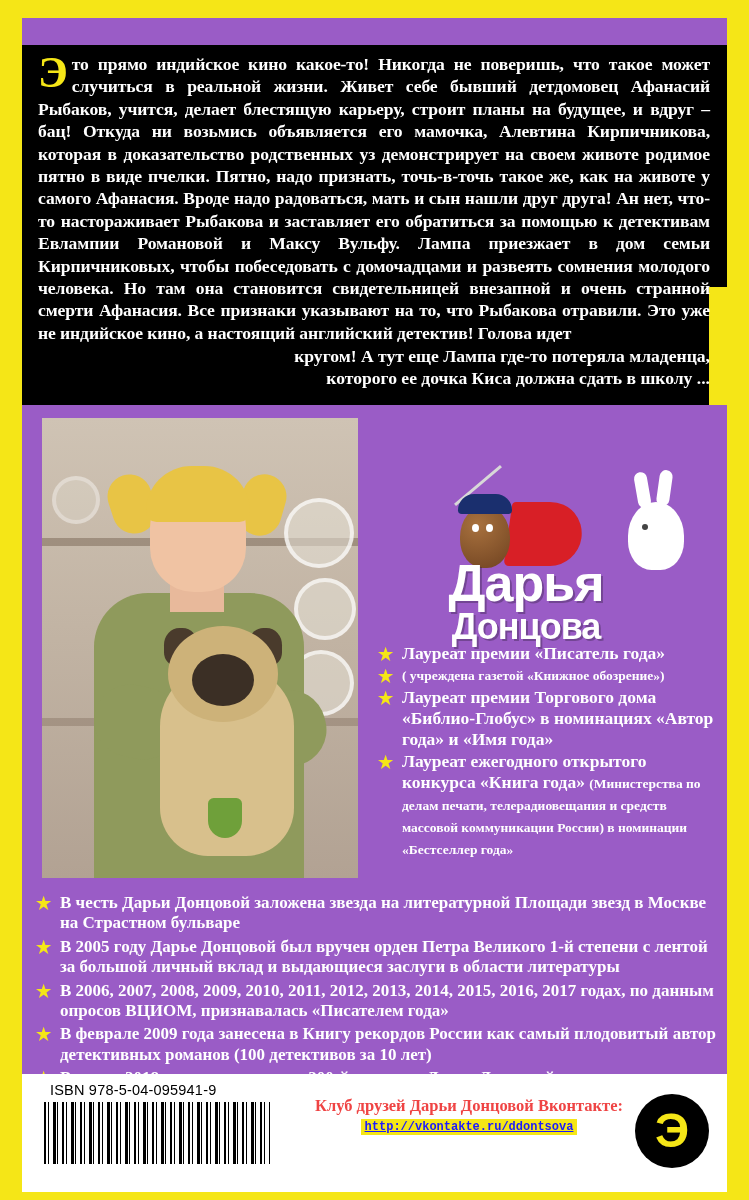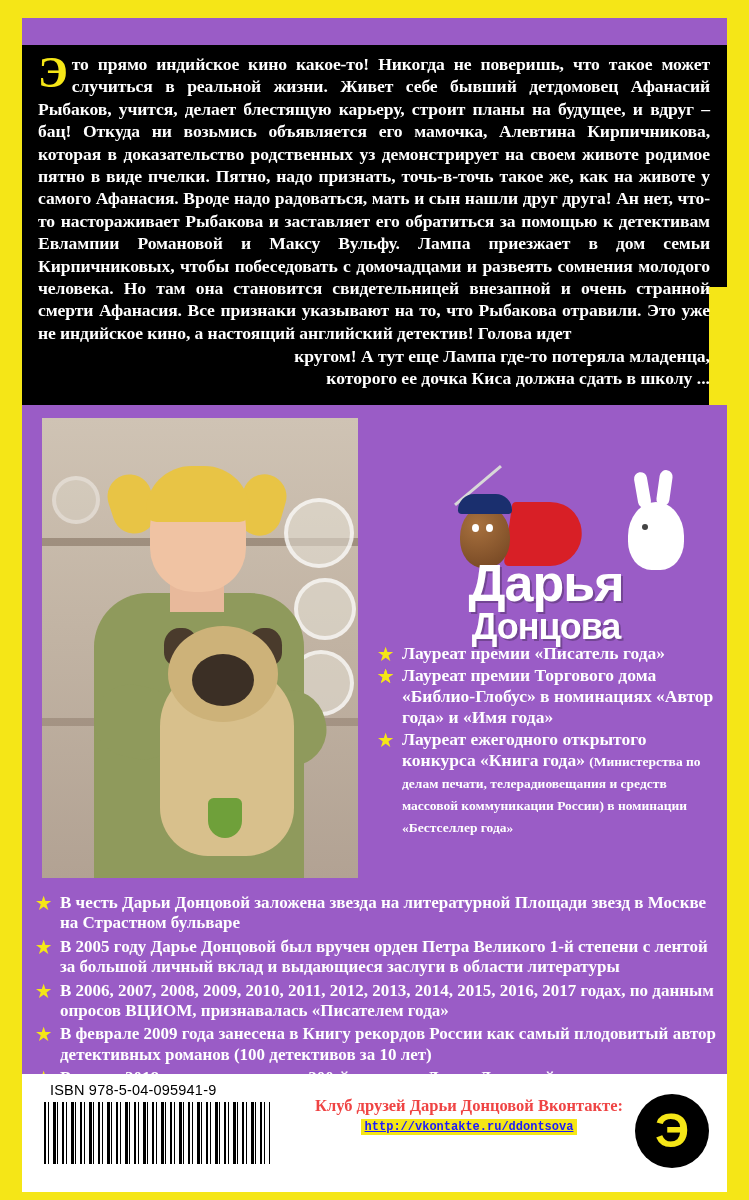--- a/index.html
+++ b/index.html
@@ -242,21 +242,21 @@
   }
   .rabbit-ear1 { left: 194px; top: -8px; transform: rotate(-10deg); }
   .rabbit-ear2 { left: 216px; top: -10px; transform: rotate(8deg); }
   .rabbit-eye {
     position: absolute; left: 200px; top: 44px; width: 6px; height: 6px;
     background: #444; border-radius: 50%;
   }
   
   .author {
     position: absolute;
-    left: 352px;
+    left: 332px;
     top: 540px;
     width: 344px;
     text-align: center;
     color: #ffffff;
     font-family: "Liberation Sans", sans-serif;
     font-weight: bold;
     line-height: 0.98;
     letter-spacing: -1px;
     text-shadow: 2px 2px 0 rgba(0,0,0,.25);
   }
@@ -462,20 +462,21 @@
       <span class="l2">Донцова</span>
     </div>
 
     <div class="awards">
       <div class="award-item">
         <span class="star">★</span>
         <span>Лауреат премии «Писатель года»</span>
       </div>
       <div class="award-item">
         <span class="star">★</span>
+        <div class="small">( учреждена газетой «Книжное обозрение»)</div>
       </div>
       <div class="award-item">
         <span class="star">★</span>
         <span>Лауреат премии Торгового дома «Библио-Глобус» в номинациях «Автор года» и «Имя года»</span>
       </div>
       <div class="award-item">
         <span class="star">★</span>
         <span>Лауреат ежегодного открытого конкурса «Книга года» </span><span class="small">(Министерства по делам печати, телерадиовещания и средств массовой коммуникации России) в номинации «Бестселлер года»</span>
       </div>
     </div>

